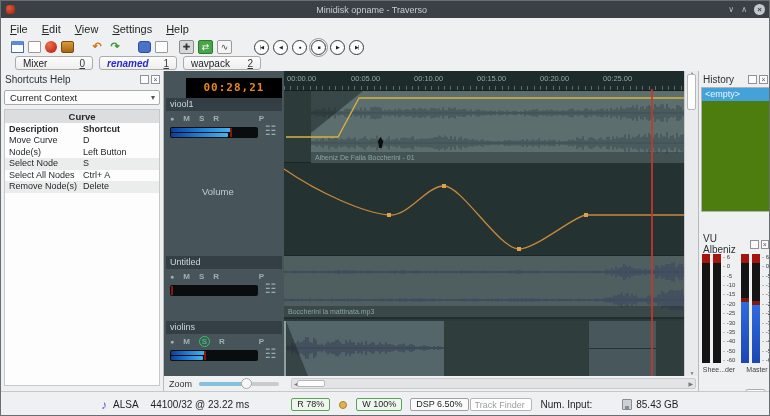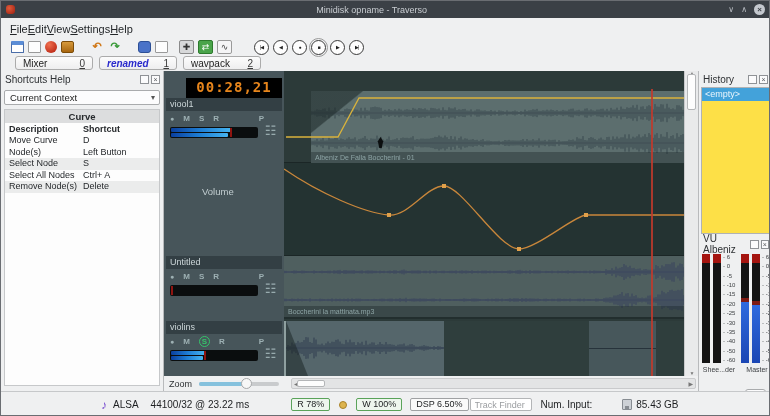--- a/index.html
+++ b/index.html
@@ -8,21 +8,21 @@
 
   
   #titlebar { position:absolute; left:0; top:0; width:770px; height:17px; background:#3b4046; display:flex; align-items:center; }
   #titlebar .app-icon { width:9px; height:9px; border-radius:3px; background:radial-gradient(circle at 35% 35%, #e05a3a, #9c1f10); margin-left:5px; }
   #titlebar .title { flex:1; text-align:center; color:#c9cdd2; font-size:9px; }
   #titlebar .winbtns { display:flex; align-items:center; gap:7px; margin-right:6px; }
   .winbtn { color:#b9bdc3; font-size:8px; line-height:8px; cursor:default; }
   .winbtn.close { width:11px; height:11px; border-radius:50%; background:#c4c8ce; color:#3b4046; font-size:8px; text-align:center; line-height:11px; font-weight:bold; }
 
   
-  #menubar { position:absolute; left:0; top:17px; width:770px; height:21px; display:flex; align-items:center; padding-left:9px; font-size:11px; color:#232629; }
+  #menubar { position:absolute; left:0; top:17px; width:770px; height:21px; display:flex; align-items:center; gap:14px; padding-left:9px; font-size:11px; color:#232629; }
   #menubar span u { text-decoration-thickness:1px; }
 
   
   #toolbar { position:absolute; left:0; top:38px; width:770px; height:16px; display:flex; align-items:center; padding-left:10px; gap:4px; }
   .tbi { width:13px; height:12px; display:inline-block; position:relative; }
   .tbi.win { background:#fff; border:1px solid #4a6da8; border-top:4px solid #5b8dd6; border-radius:1px; }
   .tbi.page { background:#fdfdfd; border:1px solid #9a9a9a; border-radius:1px; }
   .tbi.red { border-radius:50%; width:12px; background:radial-gradient(circle at 35% 30%, #f07050, #b01808); }
   .tbi.amber { background:linear-gradient(#d79a3c,#a8660f); border:1px solid #7c4c08; border-radius:2px; }
   .tbi.glyph { border:none; font-size:11px; line-height:11px; font-weight:bold; width:14px; text-align:center; }
@@ -52,21 +52,21 @@
   .sc-group { height:13px; background:#dcddde; font-weight:bold; text-align:center; line-height:13px; font-size:9.5px; }
   .sc-cols { height:12px; display:flex; font-weight:bold; line-height:12px; }
   .sc-row { height:11.5px; display:flex; line-height:11.5px; }
   .sc-row.alt { background:#ebecec; }
   .sc-c1 { width:78px; padding-left:4px; }
   .sc-c2 { flex:1; }
 
   
   #center { position:absolute; left:163px; top:70px; width:534px; height:320px; background:#2c3a39; }
   #headercol { position:absolute; left:0; top:0; width:120px; height:305px; background:#47555a; }
-  #timecode { position:absolute; left:22px; top:7px; width:96px; height:32px; background:#000; color:#e8861c; font-family:"DejaVu Sans Mono", monospace; font-weight:bold; font-size:14px; text-align:center; line-height:19px; letter-spacing:1px; }
+  #timecode { position:absolute; left:22px; top:7px; width:96px; height:32px; background:#000; color:#e8861c; font-family:"DejaVu Sans Mono", monospace; font-weight:bold; font-size:11px; text-align:center; line-height:19px; letter-spacing:1px; }
   .tname { position:absolute; left:2px; width:116px; height:13px; background:#333f44; color:#ccd6d8; font-size:9px; line-height:13px; padding-left:4px; }
   .tbtns { position:absolute; left:6px; width:108px; height:12px; display:flex; align-items:center; gap:9px; color:#9db0b3; font-size:8px; font-weight:bold; }
   .tbtns .dot { font-size:7px; }
   .tbtns .pan { margin-left:auto; margin-right:14px; }
   .tbtns .solo-on { width:11px; height:11px; border:1px solid #35c46a; border-radius:50%; color:#35c46a; text-align:center; line-height:10px; }
   .tmeter { position:absolute; left:6px; width:88px; height:11px; background:#0a0d0e; border-radius:2px; overflow:hidden; }
   .tmeter .bar { position:absolute; left:1px; height:4px; border-radius:1px; background:linear-gradient(90deg,#0a3f9e,#1f7fd4,#45b4f0); }
   .tmeter .b1 { top:1px; } .tmeter .b2 { top:6px; }
   .tmeter .redtick { position:absolute; top:1px; width:2px; height:9px; background:#8e1410; }
   .tclock { position:absolute; left:99px; width:15px; height:15px; color:#98abae; font-size:13px; line-height:15px; text-align:center; }
@@ -106,21 +106,21 @@
   #zoombar .zlabel { font-size:9px; color:#2e3134; margin-left:5px; }
   #zslider { position:relative; width:80px; height:4px; background:#c9cbcd; border-radius:2px; margin-left:7px; }
   #zslider .fill { position:absolute; left:0; top:0; height:4px; width:55%; background:#85c1dd; border-radius:2px; }
   #zslider .thumb { position:absolute; left:52%; top:-4px; width:11px; height:11px; border-radius:50%; background:#f7f7f7; border:1px solid #a6a8aa; }
   #hscroll { position:relative; margin-left:12px; width:405px; height:11px; background:#e3e4e5; border:1px solid #c9cacc; border-radius:2px; }
   #hscroll .thumb { position:absolute; left:5px; top:1px; width:28px; height:7px; background:#fdfdfd; border:1px solid #b4b6b8; border-radius:2px; }
   #hscroll .ar { position:absolute; top:1px; font-size:6px; color:#777; line-height:8px; }
 
   
   #rightcol { position:absolute; left:697px; top:70px; width:73px; height:320px; background:#eff0f1; border-left:1px solid #b8babc; }
-  #history-list { position:absolute; left:2px; top:16px; width:69px; height:147px; background:#fde047; border:1px solid #b0b2b4; }
+  #history-list { position:absolute; left:2px; top:16px; width:69px; height:125px; background:#4d7c0f; border:1px solid #b0b2b4; }
   #history-list .sel { height:13px; background:#43a2da; color:#eaf5fc; font-size:9px; line-height:13px; padding-left:3px; }
 
   #vu { position:absolute; left:0; top:165px; width:73px; height:155px; }
   .vu-group { position:absolute; top:18px; height:116px; }
   .vu-bars { position:absolute; top:0; display:flex; gap:3px; }
   .vu-bar { width:8px; height:109px; background:#141414; position:relative; }
   .vu-bar .cap { position:absolute; top:0; left:0; width:8px; height:9px; background:#a51510; }
   .vu-bar .blue { position:absolute; left:0; bottom:0; width:8px; height:61px; background:linear-gradient(#2f6ade,#1b46b4); }
   .vu-bar .peak { position:absolute; left:0; bottom:61px; width:8px; height:4px; background:#7e1a12; }
   .vu-scale { position:absolute; top:0; height:109px; display:flex; flex-direction:column; justify-content:space-between; }
@@ -286,20 +286,29 @@
       </div>
       <div class="tmeter" style="top:279px">
         <div class="bar b1" style="width:34px"></div>
           <div class="bar b2" style="width:32px"></div>
         <div class="redtick" style="left:34px"></div>
       </div>
       <span class="tclock" style="top:275px">☷</span>
     </div>
 
     <div id="canvas">
+      <div id="ruler">
+          <div class="ticks"></div>
+          <span class="rlabel" style="left: 3px;">00:00.00</span>
+          <span class="rlabel" style="left: 67px;">00:05.00</span>
+          <span class="rlabel" style="left: 130px;">00:10.00</span>
+          <span class="rlabel" style="left: 193px;">00:15.00</span>
+          <span class="rlabel" style="left: 256px;">00:20.00</span>
+          <span class="rlabel" style="left: 319px;">00:25.00</span>
+        </div>
 
       <div id="track1">
         <div id="t1clip">
           <div id="t1fade"></div>
           <svg id="wv-t1" width="373" height="72">
               <path d="M0 19.9L0 24.1M2 20.3L2 23.7M4 19.6L4 24.4M6 18.3L6 25.7M8 18.8L8 25.2M10 19.0L10 25.0M12 17.8L12 26.2M14 17.4L14 26.6M16 20.0L16 24.0M18 16.6L18 27.4M20 19.3L20 24.7M22 19.3L22 24.7M24 16.5L24 27.5M26 19.9L26 24.1M28 18.8L28 25.2M30 20.1L30 23.9M32 20.0L32 24.0M34 18.2L34 25.8M36 17.5L36 26.5M38 18.0L38 26.0M40 18.3L40 25.7M42 20.3L42 23.7M44 18.5L44 25.5M46 18.7L46 25.3M48 19.5L48 24.5M50 16.8L50 27.2M52 19.7L52 24.3M54 16.7L54 27.3M56 19.2L56 24.8M58 19.6L58 24.4M60 16.3L60 27.7M62 16.0L62 28.0M64 15.6L64 28.4M66 16.1L66 27.9M68 16.3L68 27.7M70 16.9L70 27.1M72 19.8L72 24.2M74 18.8L74 25.2M76 19.6L76 24.4M78 18.1L78 25.9M80 19.2L80 24.8M82 19.6L82 24.4M84 18.2L84 25.8M86 19.5L86 24.5M88 17.7L88 26.3M90 18.6L90 25.4M92 19.6L92 24.4M94 18.7L94 25.3M96 18.2L96 25.8M98 18.7L98 25.3M100 19.0L100 25.0M102 16.9L102 27.1M104 17.7L104 26.3M106 18.6L106 25.4M108 17.0L108 27.0M110 17.4L110 26.6M112 18.1L112 25.9M114 17.3L114 26.7M116 18.7L116 25.3M118 19.3L118 24.7M120 16.9L120 27.1M122 17.1L122 26.9M124 17.4L124 26.6M126 18.2L126 25.8M128 17.5L128 26.5M130 19.3L130 24.7M132 16.3L132 27.7M134 18.9L134 25.1M136 19.3L136 24.7M138 16.3L138 27.7M140 17.4L140 26.6M142 17.5L142 26.5M144 16.4L144 27.6M146 19.1L146 24.9M148 18.3L148 25.7M150 18.7L150 25.3M152 18.0L152 26.0M154 17.9L154 26.1M156 19.5L156 24.5M158 19.7L158 24.3M160 18.4L160 25.6M162 20.4L162 23.6M164 19.6L164 24.4M166 18.3L166 25.7M168 18.4L168 25.6M170 19.5L170 24.5M172 19.7L172 24.3M174 19.4L174 24.6M176 20.1L176 23.9M178 20.1L178 23.9M180 19.0L180 25.0M182 20.3L182 23.7M184 19.7L184 24.3M186 20.9L186 23.1M188 19.3L188 24.7M190 19.7L190 24.3M192 20.1L192 23.9M194 20.7L194 23.3M196 19.4L196 24.6M198 20.5L198 23.5M200 20.6L200 23.4M202 20.1L202 23.9M204 19.5L204 24.5M206 20.3L206 23.7M208 21.0L208 23.0M210 20.1L210 23.9M212 20.7L212 23.3M214 18.6L214 25.4M216 20.1L216 23.9M218 19.4L218 24.6M220 19.2L220 24.8M222 18.3L222 25.7M224 18.7L224 25.3M226 17.9L226 26.1M228 19.8L228 24.2M230 19.9L230 24.1M232 19.3L232 24.7M234 19.6L234 24.4M236 18.7L236 25.3M238 19.5L238 24.5M240 18.6L240 25.4M242 19.1L242 24.9M244 19.8L244 24.2M246 19.1L246 24.9M248 20.2L248 23.8M250 19.8L250 24.2M252 18.9L252 25.1M254 19.6L254 24.4M256 19.8L256 24.2M258 18.5L258 25.5M260 17.8L260 26.2M262 17.6L262 26.4M264 19.7L264 24.3M266 19.3L266 24.7M268 18.8L268 25.2M270 19.8L270 24.2M272 19.6L272 24.4M274 17.7L274 26.3M276 17.3L276 26.7M278 19.4L278 24.6M280 18.4L280 25.6M282 19.4L282 24.6M284 19.8L284 24.2M286 18.6L286 25.4M288 18.6L288 25.4M290 17.9L290 26.1M292 17.7L292 26.3M294 19.5L294 24.5M296 17.9L296 26.1M298 19.7L298 24.3M300 16.9L300 27.1M302 18.6L302 25.4M304 18.5L304 25.5M306 16.7L306 27.3M308 19.1L308 24.9M310 15.6L310 28.4M312 17.8L312 26.2M314 18.1L314 25.9M316 16.3L316 27.7M318 16.9L318 27.1M320 16.4L320 27.6M322 14.3L322 29.7M324 16.8L324 27.2M326 13.8L326 30.2M328 18.7L328 25.3M330 15.7L330 28.3M332 15.3L332 28.7M334 18.0L334 26.0M336 15.3L336 28.7M338 14.2L338 29.8M340 15.2L340 28.8M342 18.4L342 25.6M344 13.1L344 30.9M346 15.6L346 28.4M348 15.8L348 28.2M350 13.2L350 30.8M352 13.5L352 30.5M354 17.5L354 26.5M356 12.8L356 31.2M358 16.6L358 27.4M360 18.1L360 25.9M362 17.4L362 26.6M364 18.4L364 25.6M366 14.2L366 29.8M368 14.3L368 29.7M370 15.6L370 28.4M372 18.9L372 25.1" stroke="#39484e" stroke-width="1"></path>
               <path d="M0 22H373" stroke="#39484e" stroke-width="0.6"></path>
               <path d="M0 49.7L0 54.3M2 49.9L2 54.1M4 49.5L4 54.5M6 47.9L6 56.1M8 49.7L8 54.3M10 48.5L10 55.5M12 46.9L12 57.1M14 49.6L14 54.4M16 49.4L16 54.6M18 45.6L18 58.4M20 48.2L20 55.8M22 48.1L22 55.9M24 46.7L24 57.3M26 46.3L26 57.7M28 48.8L28 55.2M30 47.5L30 56.5M32 48.1L32 55.9M34 48.8L34 55.2M36 47.6L36 56.4M38 46.2L38 57.8M40 47.9L40 56.1M42 47.7L42 56.3M44 46.3L44 57.7M46 49.6L46 54.4M48 48.2L48 55.8M50 47.6L50 56.4M52 46.8L52 57.2M54 45.0L54 59.0M56 47.8L56 56.2M58 49.1L58 54.9M60 47.4L60 56.6M62 47.7L62 56.3M64 47.8L64 56.2M66 44.6L66 59.4M68 47.4L68 56.6M70 45.8L70 58.2M72 48.4L72 55.6M74 49.5L74 54.5M76 47.9L76 56.1M78 45.5L78 58.5M80 49.1L80 54.9M82 48.6L82 55.4M84 48.2L84 55.8M86 47.2L86 56.8M88 49.1L88 54.9M90 47.1L90 56.9M92 46.5L92 57.5M94 46.9L94 57.1M96 46.8L96 57.2M98 47.2L98 56.8M100 46.5L100 57.5M102 45.2L102 58.8M104 48.7L104 55.3M106 48.0L106 56.0M108 48.4L108 55.6M110 47.6L110 56.4M112 47.6L112 56.4M114 47.8L114 56.2M116 47.7L116 56.3M118 47.7L118 56.3M120 47.2L120 56.8M122 46.9L122 57.1M124 45.9L124 58.1M126 46.1L126 57.9M128 44.5L128 59.5M130 45.7L130 58.3M132 46.6L132 57.4M134 44.5L134 59.5M136 46.2L136 57.8M138 48.1L138 55.9M140 45.0L140 59.0M142 48.2L142 55.8M144 45.5L144 58.5M146 49.4L146 54.6M148 47.1L148 56.9M150 45.5L150 58.5M152 48.5L152 55.5M154 47.3L154 56.7M156 47.7L156 56.3M158 48.8L158 55.2M160 48.6L160 55.4M162 48.1L162 55.9M164 49.1L164 54.9M166 48.8L166 55.2M168 49.9L168 54.1M170 48.9L170 55.1M172 48.1L172 55.9M174 50.1L174 53.9M176 49.6L176 54.4M178 49.6L178 54.4M180 50.0L180 54.0M182 50.3L182 53.7M184 50.2L184 53.8M186 50.2L186 53.8M188 49.8L188 54.2M190 50.7L190 53.3M192 50.2L192 53.8M194 49.0L194 55.0M196 49.4L196 54.6M198 48.9L198 55.1M200 49.5L200 54.5M202 49.4L202 54.6M204 49.5L204 54.5M206 49.6L206 54.4M208 49.6L208 54.4M210 49.2L210 54.8M212 48.1L212 55.9M214 49.9L214 54.1M216 48.1L216 55.9M218 49.5L218 54.5M220 49.4L220 54.6M222 48.2L222 55.8M224 49.5L224 54.5M226 49.3L226 54.7M228 47.4L228 56.6M230 49.7L230 54.3M232 49.6L232 54.4M234 48.9L234 55.1M236 50.3L236 53.7M238 48.7L238 55.3M240 49.2L240 54.8M242 48.9L242 55.1M244 48.7L244 55.3M246 50.8L246 53.2M248 49.2L248 54.8M250 50.4L250 53.6M252 50.2L252 53.8M254 50.1L254 53.9M256 50.0L256 54.0M258 48.7L258 55.3M260 49.0L260 55.0M262 48.5L262 55.5M264 49.7L264 54.3M266 46.2L266 57.8M268 47.5L268 56.5M270 47.8L270 56.2M272 45.1L272 58.9M274 49.0L274 55.0M276 49.4L276 54.6M278 47.0L278 57.0M280 46.1L280 57.9M282 46.7L282 57.3M284 48.0L284 56.0M286 49.2L286 54.8M288 47.6L288 56.4M290 46.6L290 57.4M292 48.5L292 55.5M294 48.9L294 55.1M296 46.0L296 58.0M298 45.8L298 58.2M300 48.9L300 55.1M302 45.4L302 58.6M304 47.8L304 56.2M306 45.6L306 58.4M308 47.5L308 56.5M310 46.3L310 57.7M312 46.3L312 57.7M314 43.4L314 60.6M316 47.5L316 56.5M318 43.3L318 60.7M320 47.6L320 56.4M322 45.7L322 58.3M324 46.6L324 57.4M326 45.3L326 58.7M328 43.4L328 60.6M330 46.4L330 57.6M332 45.4L332 58.6M334 43.2L334 60.8M336 46.1L336 57.9M338 42.1L338 61.9M340 43.8L340 60.2M342 46.9L342 57.1M344 43.6L344 60.4M346 42.1L346 61.9M348 47.1L348 56.9M350 43.2L350 60.8M352 45.6L352 58.4M354 45.8L354 58.2M356 41.1L356 62.9M358 47.3L358 56.7M360 45.0L360 59.0M362 44.2L362 59.8M364 47.6L364 56.4M366 42.2L366 61.8M368 45.8L368 58.2M370 44.0L370 60.0M372 43.1L372 60.9" stroke="#39484e" stroke-width="1"></path>
               <path d="M0 52H373" stroke="#39484e" stroke-width="0.6"></path>
             </svg>

